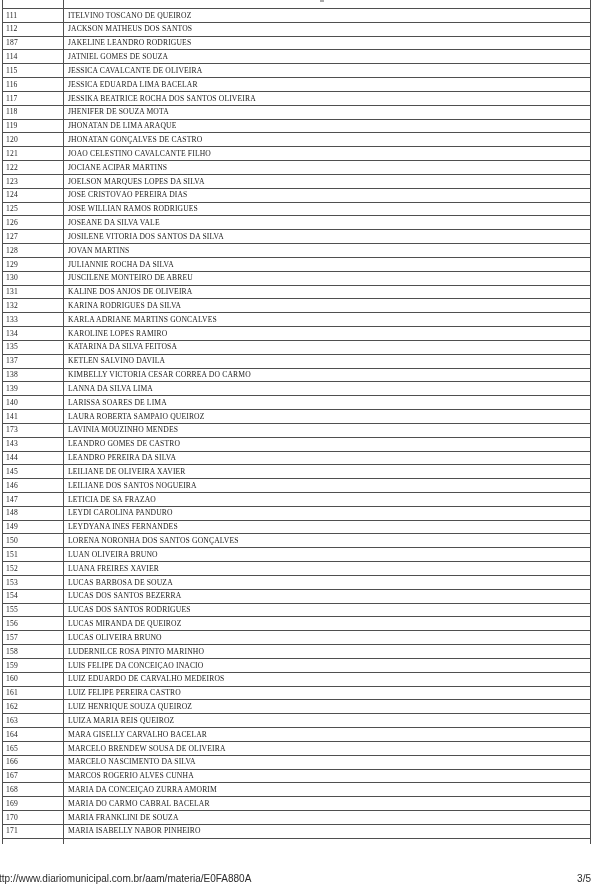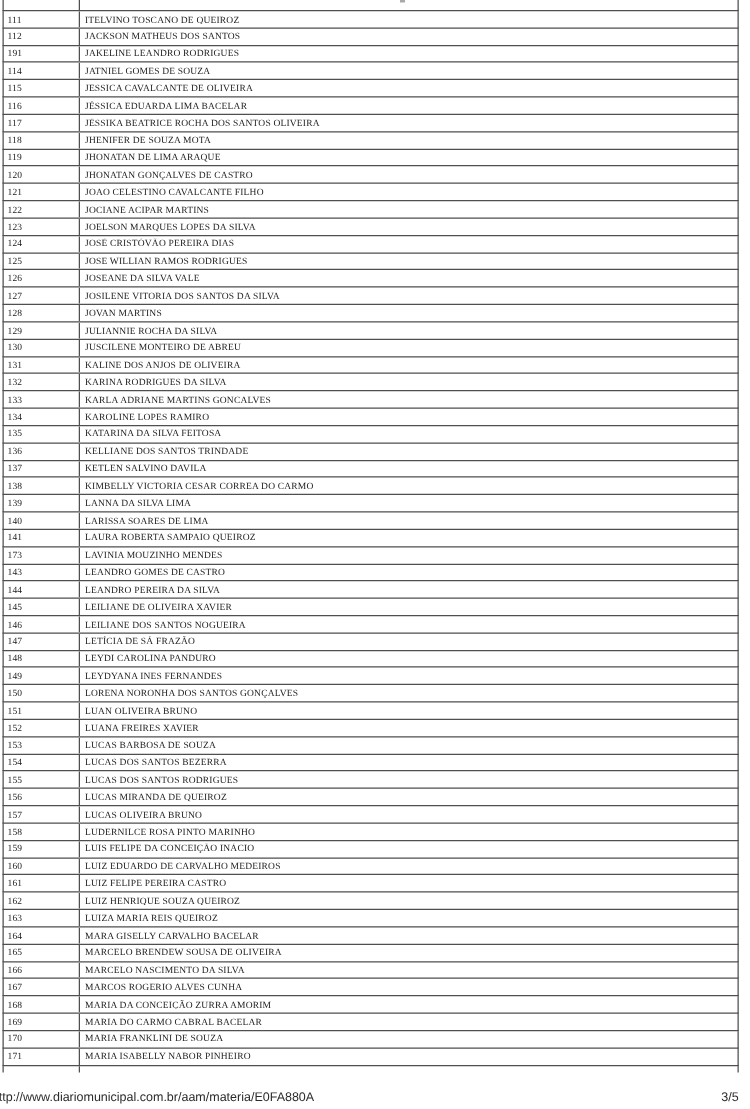--- a/index.html
+++ b/index.html
@@ -127,21 +127,21 @@
     <div>
         <div class="row">
           <div class="cell num">111</div>
           <div class="cell name">ITELVINO TOSCANO DE QUEIROZ</div>
         </div>
         <div class="row">
           <div class="cell num">112</div>
           <div class="cell name">JACKSON MATHEUS DOS SANTOS</div>
         </div>
         <div class="row">
-          <div class="cell num">191</div>
+          <div class="cell num">187</div>
           <div class="cell name">JAKELINE LEANDRO RODRIGUES</div>
         </div>
         <div class="row">
           <div class="cell num">114</div>
           <div class="cell name">JATNIEL GOMES DE SOUZA</div>
         </div>
         <div class="row">
           <div class="cell num">115</div>
           <div class="cell name">JESSICA CAVALCANTE DE OLIVEIRA</div>
         </div>
@@ -217,24 +217,20 @@
           <div class="cell num">133</div>
           <div class="cell name">KARLA ADRIANE MARTINS GONCALVES</div>
         </div>
         <div class="row">
           <div class="cell num">134</div>
           <div class="cell name">KAROLINE LOPES RAMIRO</div>
         </div>
         <div class="row">
           <div class="cell num">135</div>
           <div class="cell name">KATARINA DA SILVA FEITOSA</div>
-        </div>
-        <div class="row">
-          <div class="cell num">136</div>
-          <div class="cell name">KELLIANE DOS SANTOS TRINDADE</div>
         </div>
         <div class="row">
           <div class="cell num">137</div>
           <div class="cell name">KETLEN SALVINO DAVILA</div>
         </div>
         <div class="row">
           <div class="cell num">138</div>
           <div class="cell name">KIMBELLY VICTORIA CESAR CORREA DO CARMO</div>
         </div>
         <div class="row">

